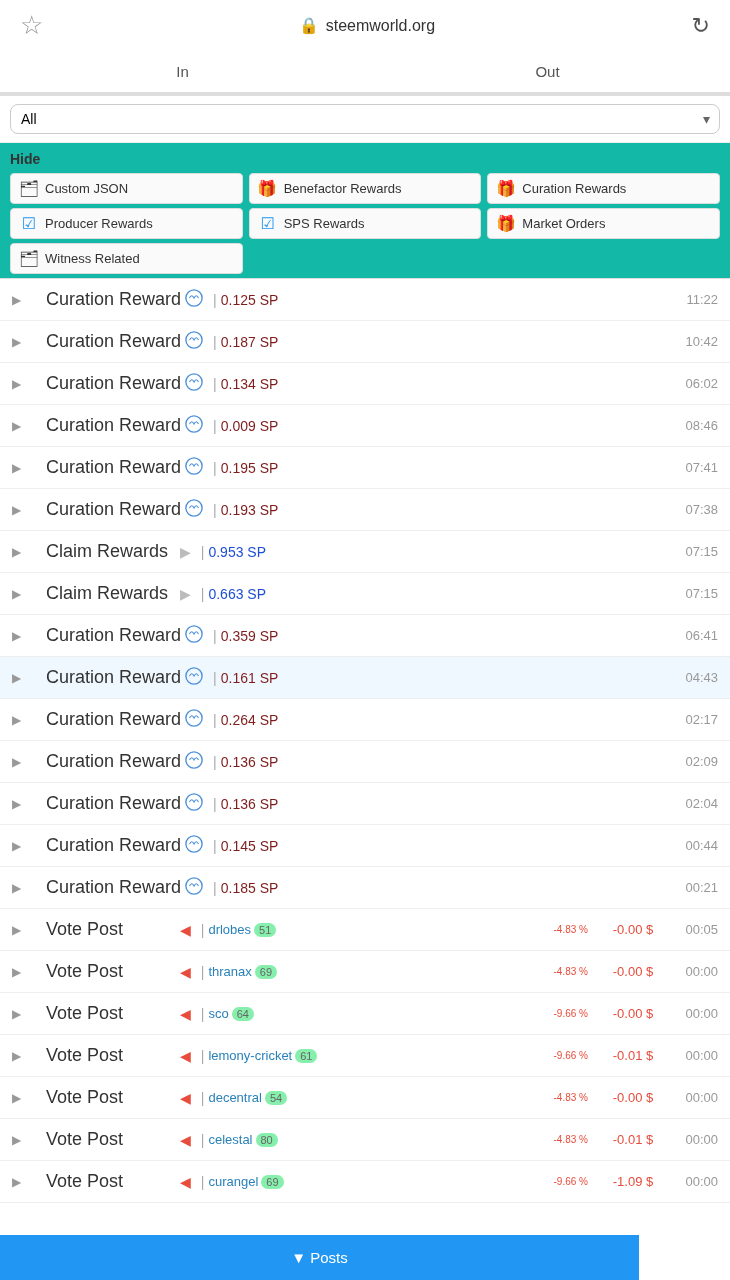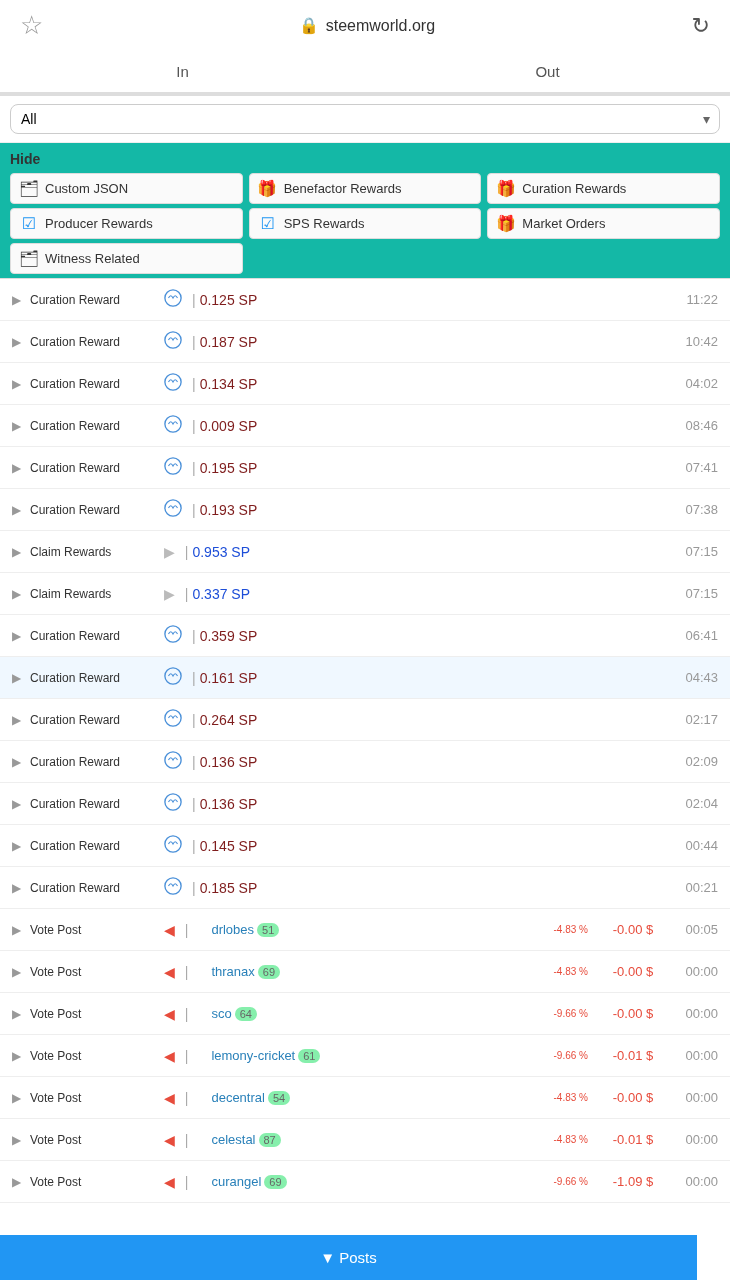--- a/index.html
+++ b/index.html
@@ -142,23 +142,24 @@
       background: #f0f8ff;
     }
     .tx-expand {
       color: #999;
       font-size: 12px;
       margin-right: 8px;
       cursor: pointer;
       min-width: 10px;
     }
     .tx-type {
-      font-size: 12px;
+      font-size: 18px;
       color: #333;
       min-width: 130px;
+      margin-left: 16px;
     }
     .tx-icon {
       margin: 0 6px 0 4px;
       font-size: 14px;
     }
     .tx-icon.steem { color: #4A90D9; }
     .tx-icon.vote { color: #e74c3c; }
     .tx-icon.claim { color: #aaa; }
     .tx-separator {
       color: #aaa;
@@ -166,21 +167,21 @@
     }
     .tx-amount {
       color: #7f1d1d;
       font-weight: 500;
       font-size: 14px;
     }
     .tx-amount.gray { color: #1d4ed8; }
     .tx-user {
       color: #2980b9;
       font-size: 13px;
-      margin-left: 19px;
+      margin-left: 0;
     }
     .tx-badge {
       background: #86efac;
       border-radius: 10px;
       font-size: 11px;
       color: #666;
       padding: 1px 5px;
       margin-left: 3px;
     }
     .tx-pct {
@@ -203,21 +204,21 @@
       min-width: 40px;
       text-align: right;
       margin-left: 10px;
     }
     .spacer { flex: 1; }
 
     
     .footer-tab {
       position: fixed;
       bottom: 0;
-      width: 697px;
+      width: 639px;
       background: #2196F3;
       color: #fff;
       text-align: center;
       padding: 14px;
       font-size: 15px;
       font-weight: 500;
       display: flex;
       align-items: flex-start;
       justify-content: center;
       gap: 8px;
@@ -321,21 +322,21 @@
     <div class="tx-row">
       <span class="tx-expand">▶</span>
       <span class="tx-type">Curation Reward</span>
       <span class="tx-icon steem"><svg width="18" height="18" viewBox="0 0 40 40">
           <circle cx="20" cy="20" r="18" fill="none" stroke="#4A90D9" stroke-width="3"></circle>
           <path d="M10 20 Q15 10 20 20 Q25 10 30 20" fill="none" stroke="#4A90D9" stroke-width="2.5"></path>
         </svg></span>
       <span class="tx-separator">|</span>
       <span class="tx-amount">0.134 SP</span>
       <span class="spacer"></span>
-      <span class="tx-time-fixed">04:02</span>
+      <span class="tx-time-fixed">06:02</span>
     </div>
     <div class="tx-row">
       <span class="tx-expand">▶</span>
       <span class="tx-type">Curation Reward</span>
       <span class="tx-icon steem"><svg width="18" height="18" viewBox="0 0 40 40">
           <circle cx="20" cy="20" r="18" fill="none" stroke="#4A90D9" stroke-width="3"></circle>
           <path d="M10 20 Q15 10 20 20 Q25 10 30 20" fill="none" stroke="#4A90D9" stroke-width="2.5"></path>
         </svg></span>
       <span class="tx-separator">|</span>
       <span class="tx-amount">0.009 SP</span>
@@ -373,21 +374,21 @@
       <span class="tx-separator">|</span>
       <span class="tx-amount gray">0.953 SP</span>
       <span class="spacer"></span>
       <span class="tx-time-fixed">07:15</span>
     </div>
     <div class="tx-row">
       <span class="tx-expand">▶</span>
       <span class="tx-type">Claim Rewards</span>
       <span class="tx-icon claim" style="color: rgb(187, 187, 187);">▶</span>
       <span class="tx-separator">|</span>
-      <span class="tx-amount gray">0.337 SP</span>
+      <span class="tx-amount gray">0.663 SP</span>
       <span class="spacer"></span>
       <span class="tx-time-fixed">07:15</span>
     </div>
     <div class="tx-row">
       <span class="tx-expand">▶</span>
       <span class="tx-type">Curation Reward</span>
       <span class="tx-icon steem"><svg width="18" height="18" viewBox="0 0 40 40">
           <circle cx="20" cy="20" r="18" fill="none" stroke="#4A90D9" stroke-width="3"></circle>
           <path d="M10 20 Q15 10 20 20 Q25 10 30 20" fill="none" stroke="#4A90D9" stroke-width="2.5"></path>
         </svg></span>
@@ -527,21 +528,21 @@
       <span class="tx-pct">-4.83 %</span>
       <span class="tx-usd">-0.00 $</span>
       <span class="tx-time-fixed">00:00</span>
     </div>
     <div class="tx-row">
       <span class="tx-expand">▶</span>
       <span class="tx-type">Vote Post</span>
       <span class="tx-icon vote" style="color: rgb(231, 76, 60);">◀</span>
       <span class="tx-separator">|</span>
       <span class="tx-user">celestal</span>
-      <span class="tx-badge">87</span>
+      <span class="tx-badge">80</span>
       <span class="spacer"></span>
       <span class="tx-pct">-4.83 %</span>
       <span class="tx-usd">-0.01 $</span>
       <span class="tx-time-fixed">00:00</span>
     </div>
     <div class="tx-row">
       <span class="tx-expand">▶</span>
       <span class="tx-type">Vote Post</span>
       <span class="tx-icon vote" style="color: rgb(231, 76, 60);">◀</span>
       <span class="tx-separator">|</span>

